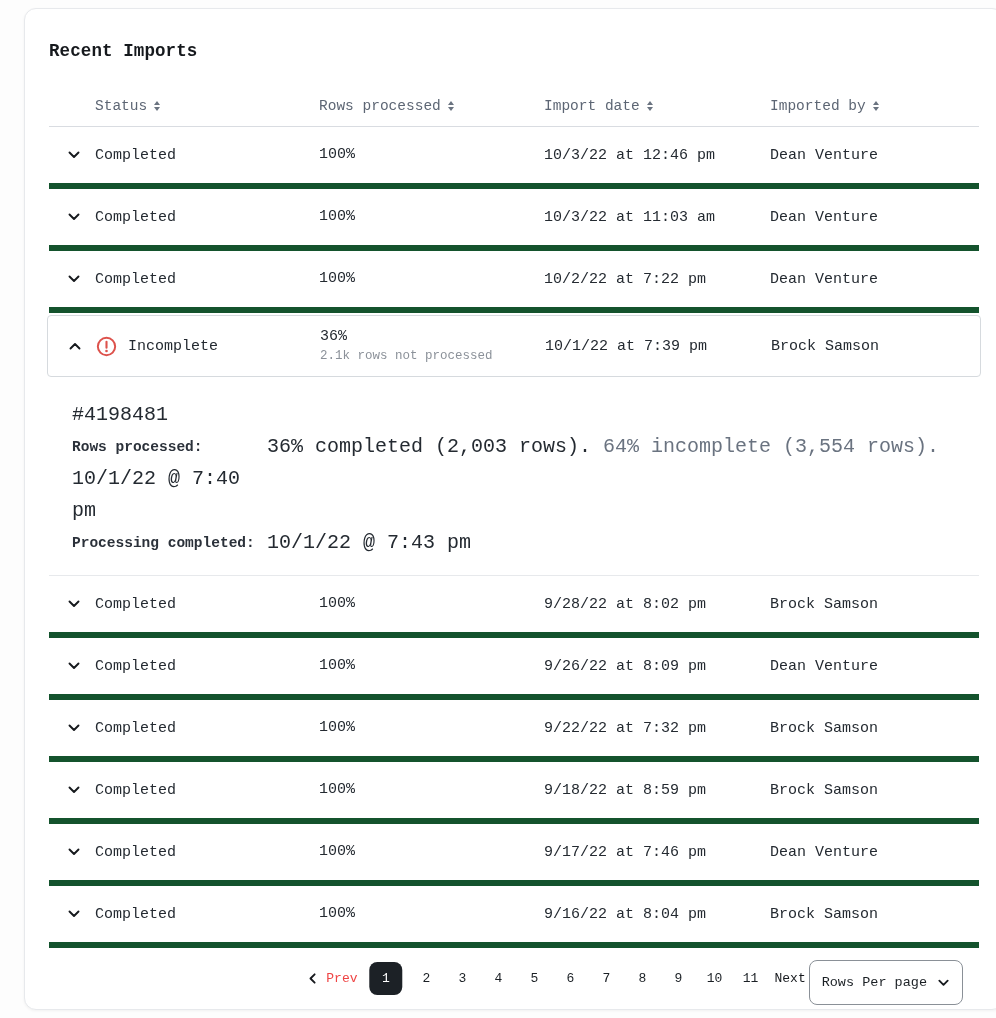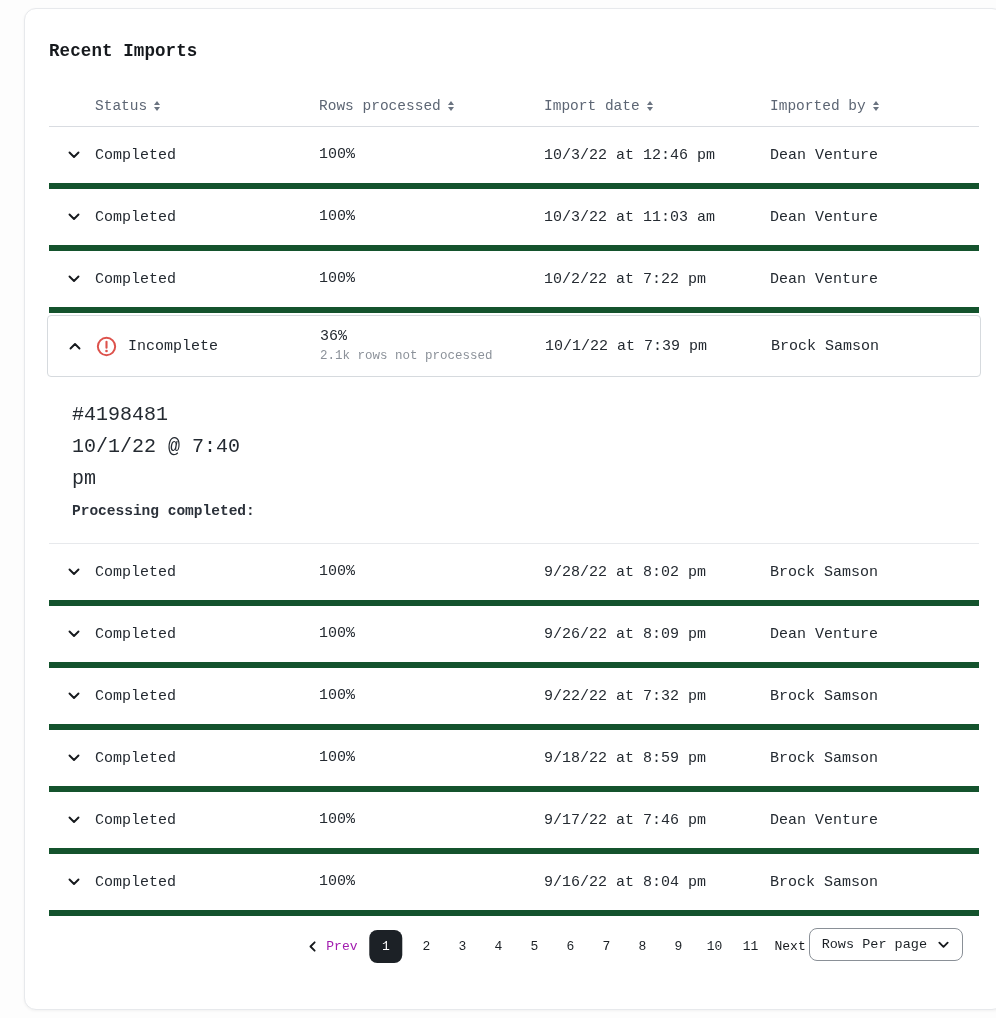--- a/index.html
+++ b/index.html
@@ -54,28 +54,28 @@
   .detail-label { font-size: 14.5px; font-weight: 700; color: #2b313a; }
   .detail-value { font-size: 20px; color: #242a31; }
   .detail-value .muted { color: #6a7380; }
 
   .footer { position: relative; height: 83px; }
   .pager {
     position: absolute; top: 14px; left: 50%; transform: translateX(calc(-50% + 52px));
     display: flex; align-items: center;
   }
   .pager-nav { display: inline-flex; align-items: center; gap: 7px; background: none; border: none; cursor: pointer; font-family: inherit; font-size: 13px; color: #16191d; padding: 0 6px; }
-  .pager-nav .nav-label-prev { color: #a21caf; }
+  .pager-nav .nav-label-prev { color: #ef4444; }
   .page-btn {
     min-width: 24px; height: 33px; margin: 0 6px; background: none; border: none; cursor: pointer;
     font-family: inherit; font-size: 13px; color: #1b2025; border-radius: 8px;
   }
   .page-btn.active { width: 33px; background: #1c2126; color: #ffffff; }
   .rows-select {
-    position: absolute; top: 12px; right: 40px; height: 33px;
+    position: absolute; top: 12px; right: 40px; height: 45px;
     display: inline-flex; align-items: center; gap: 10px; padding: 0 12px;
     background: #fff; border: 1px solid #8a9097; border-radius: 8px; cursor: pointer;
     font-family: inherit; font-size: 13.5px; color: #1b2025;
   }
 </style>
 </head>
 <body>
 
 <div class="card">
   <h1 class="card-title">Recent Imports</h1>
@@ -193,24 +193,29 @@
     </div>
     <div class="cell">10/1/22 at 7:39 pm</div>
     <div class="cell">Brock Samson</div>
   </div>
         <div class="detail">
     <div>
             <div class="detail-field">
     <span class="detail-value">#4198481</span>
   </div>
             <div class="detail-field">
+    <span class="detail-label">Rows processed:</span>
+    <span class="detail-value">36% completed (2,003 rows).<span class="muted"> 64% incomplete (3,554 rows).</span></span>
+  </div>
+            <div class="detail-field">
     <span class="detail-value">10/1/22 @ 7:40 pm</span>
   </div>
             <div class="detail-field">
     <span class="detail-label">Processing completed:</span>
+    <span class="detail-value">10/1/22 @ 7:43 pm</span>
   </div>
           </div>
   </div>
         <div class="row">
     <div class="status-cell">
       <button class="expand-btn">
         <span style="display:inline-flex">
           <svg width="14" height="14" viewBox="0 0 14 14" fill="none">
                   <path d="M2.5 4.5 L7 9 L11.5 4.5" stroke="#16191d" stroke-width="1.9" stroke-linecap="round" stroke-linejoin="round"></path>
                 </svg>

